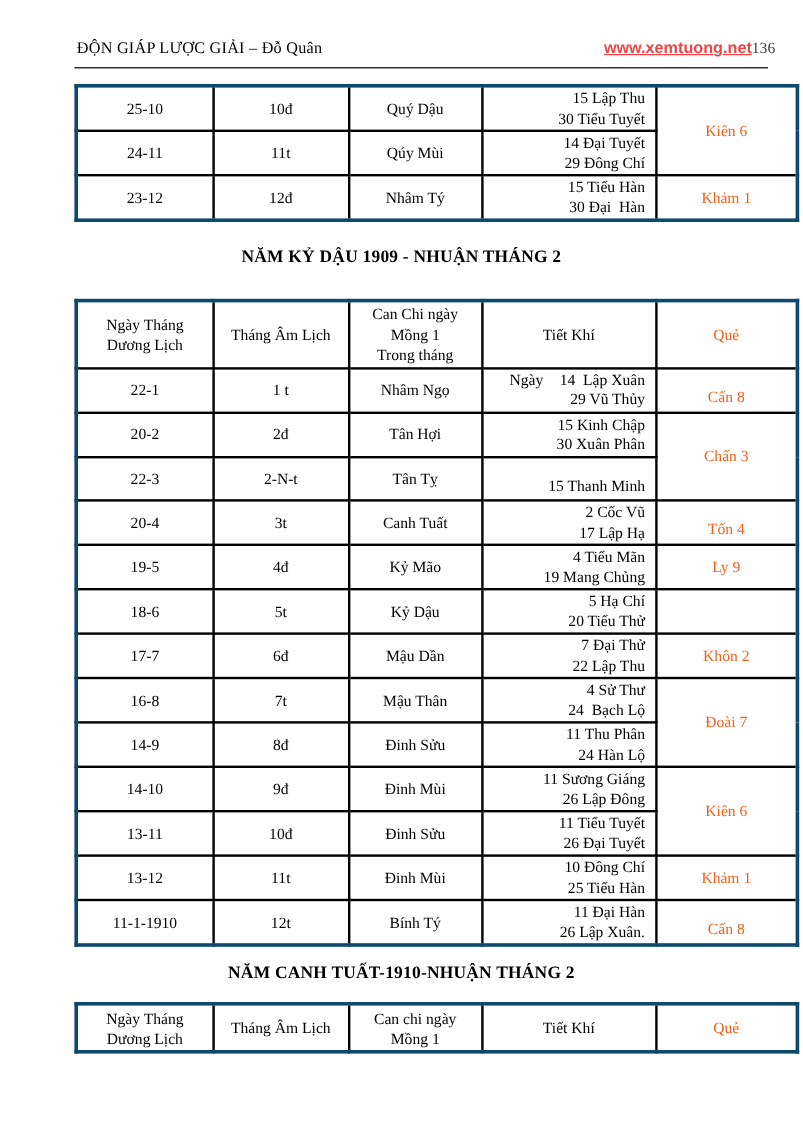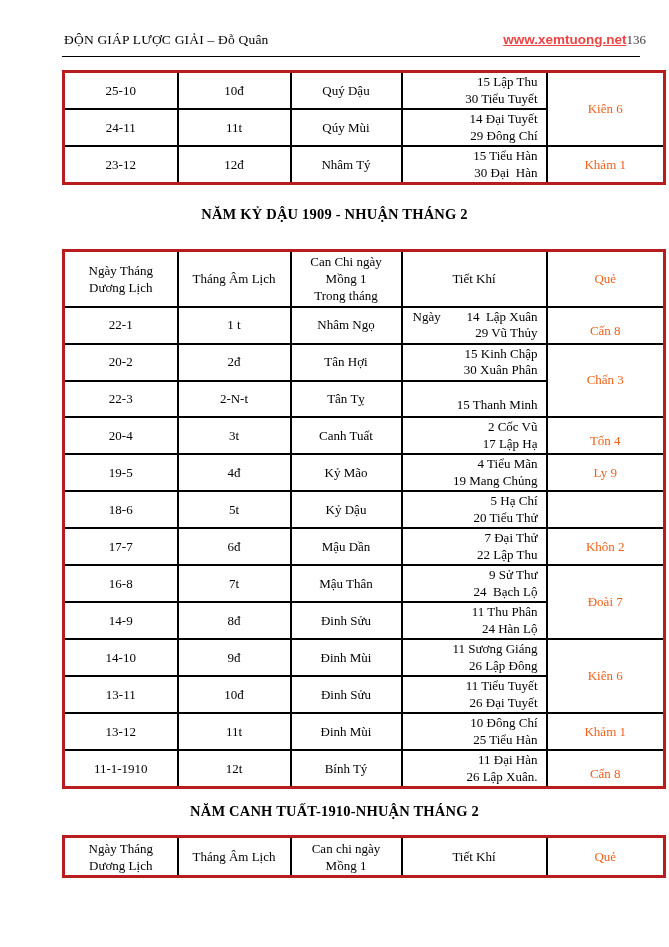--- a/index.html
+++ b/index.html
@@ -15,33 +15,33 @@
   .header-right{font-size:13px;white-space:nowrap;}
   .site-link{
     font-family:"Liberation Sans", sans-serif;font-weight:bold;
     color:#ef4444;text-decoration:underline;font-size:13.5px;cursor:pointer;
   }
   .page-number{font-size:13px;color:#404040;}
   .rule{border:0;border-top:1.7px solid #000;margin:0 0 0 62px;width:578px;}
 
   table{
     border-collapse:collapse;table-layout:fixed;margin-left:62px;
-    border:3px solid #b91c1c;
+    border:3px solid #0c4a6e;
   }
   td,th{
     border:2px solid #000;font-size:13px;font-weight:normal;
     padding:0;overflow:hidden;
   }
   .c-center{text-align:center;vertical-align:middle;}
   .tietkhi{
     text-align:right;vertical-align:middle;padding:1px 8px 1px 2px;
     white-space:pre-wrap;
   }
   .tk-line{line-height:16.5px;}
-  .tk-flex{display:flex;justify-content:space-between;padding-left:8px;}
+  .tk-flex{display:flex;justify-content:space-between;padding-left:20px;}
   .que{color:#f2601a;font-family:Liberation Serif, serif;}
   .va-top{vertical-align:top;padding-top:15px;}
 
   .top-table tr{height:37px;}
   .main-table thead tr{height:56px;}
   .main-table tbody tr{height:36.5px;}
   .bottom-table thead tr{height:40px;}
   th div{line-height:17px;}
 
   .section-title{
@@ -170,21 +170,21 @@
         <td class="c-center">17-7</td>
         <td class="c-center">6đ</td>
         <td class="c-center">Mậu Dần</td>
         <td class="tietkhi"><div class="tk-line">7 Đại Thử</div><div class="tk-line">22 Lập Thu</div></td>
         <td class="que c-center">Khôn 2</td>
       </tr>
       <tr>
         <td class="c-center">16-8</td>
         <td class="c-center">7t</td>
         <td class="c-center">Mậu Thân</td>
-        <td class="tietkhi"><div class="tk-line">9 Sử Thư</div><div class="tk-line">24  Bạch Lộ</div></td>
+        <td class="tietkhi"><div class="tk-line">4 Sử Thư</div><div class="tk-line">24  Bạch Lộ</div></td>
         <td class="que c-center" rowspan="2">Đoài 7</td>
       </tr>
       <tr>
         <td class="c-center">14-9</td>
         <td class="c-center">8đ</td>
         <td class="c-center">Đinh Sửu</td>
         <td class="tietkhi"><div class="tk-line">11 Thu Phân</div><div class="tk-line">24 Hàn Lộ</div></td>
       </tr>
       <tr>
         <td class="c-center">14-10</td>

